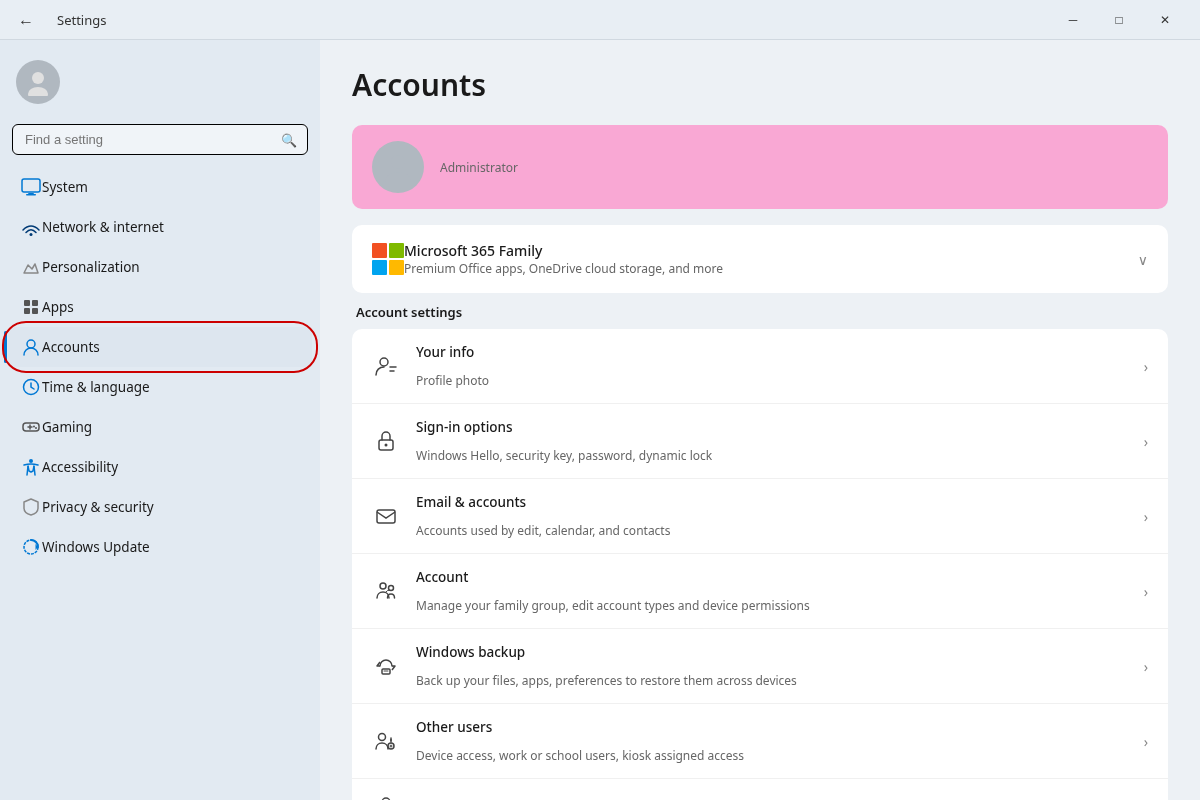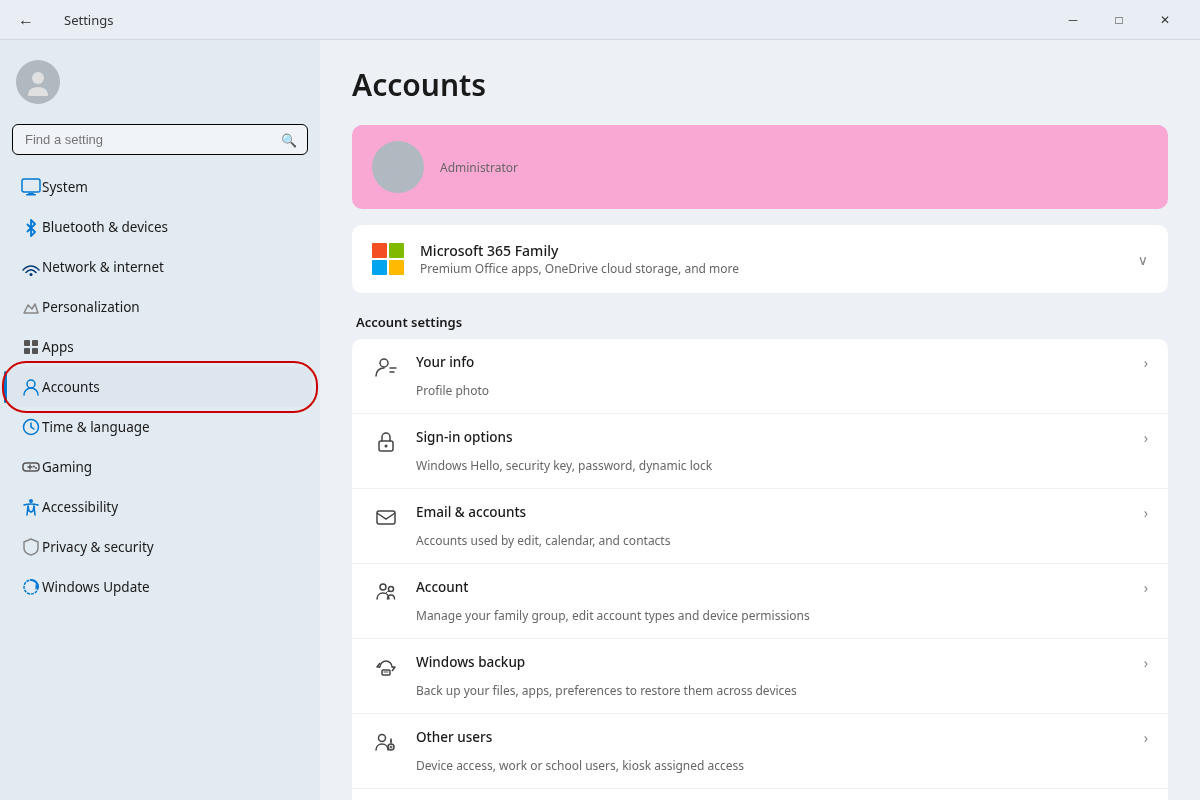--- a/index.html
+++ b/index.html
@@ -27,21 +27,21 @@
       width: 28px; height: 28px;
       border-radius: 50%;
       border: none;
       background: transparent;
       cursor: pointer;
       display: flex; align-items: center; justify-content: center;
       font-size: 16px;
       color: #333;
     }
     .titlebar-title {
-      margin-left: 24px;
+      margin-left: 17px;
       font-size: 13px;
       color: #333;
       font-weight: 400;
     }
     .titlebar-controls {
       margin-left: auto;
       display: flex; gap: 0;
     }
     .titlebar-btn {
       width: 46px; height: 40px;
@@ -202,22 +202,21 @@
       color: #666;
     }
 
     
     .ms365-card {
       background: white;
       border-radius: 10px;
       padding: 16px 20px;
       display: flex;
       align-items: center;
-      gap: 16px;
-      margin-bottom: 20px;
+      margin-bottom: 10px;
       cursor: pointer;
     }
     .ms365-icon {
       width: 32px; height: 32px;
       flex-shrink: 0;
       display: grid;
       grid-template-columns: 1fr 1fr;
       gap: 2px;
     }
     .ms365-square { border-radius: 1px; }
@@ -235,20 +234,21 @@
     }
 
     
     .settings-list {
       background: white;
       border-radius: 10px;
       overflow: hidden;
     }
     .settings-item {
       display: flex;
+      align-items: center;
       padding: 14px 20px;
       border-bottom: 1px solid #f0f0f0;
       cursor: pointer;
       gap: 16px;
     }
     .settings-item:last-child { border-bottom: none; }
     .settings-item-icon {
       width: 28px; height: 28px;
       flex-shrink: 0;
       display: flex; align-items: center; justify-content: center;
@@ -297,30 +297,20 @@
     <nav class="sidebar-nav">
     <div class="nav-item">
     <span class="nav-icon">
             <svg width="20" height="20" viewBox="0 0 20 20">
               <rect x="1" y="2" width="18" height="13" rx="2" fill="none" stroke="#0078d4" stroke-width="1.5"></rect>
               <rect x="7" y="16" width="6" height="2" rx="1" fill="#0078d4"></rect>
               <rect x="5" y="17" width="10" height="1.5" rx="0.75" fill="#0078d4"></rect>
             </svg>
           </span>
     <span>System</span>
-
-  </div>
-        <div class="nav-item">
-    <span class="nav-icon">
-            <svg width="20" height="20" viewBox="0 0 20 20">
-              <path d="M10 3 l4 4 -4 4 4 4 -4 4 V3z" fill="none" stroke="#0078d4" stroke-width="1.8" stroke-linejoin="round"></path>
-              <path d="M6 7 l4 4-4 4" fill="none" stroke="#0078d4" stroke-width="1.8" stroke-linejoin="round"></path>
-            </svg>
-          </span>
-    <span>Bluetooth &amp; devices</span>
 
   </div>
         <div class="nav-item">
     <span class="nav-icon">
             <svg width="20" height="20" viewBox="0 0 20 20">
               <path d="M2 13 Q10 5 18 13" fill="none" stroke="#003a75" stroke-width="1.5" stroke-linecap="round"></path>
               <path d="M5 15.5 Q10 10 15 15.5" fill="none" stroke="#003a75" stroke-width="1.5" stroke-linecap="round"></path>
               <circle cx="10" cy="17.5" r="1.5" fill="#003a75"></circle>
             </svg>
           </span>

